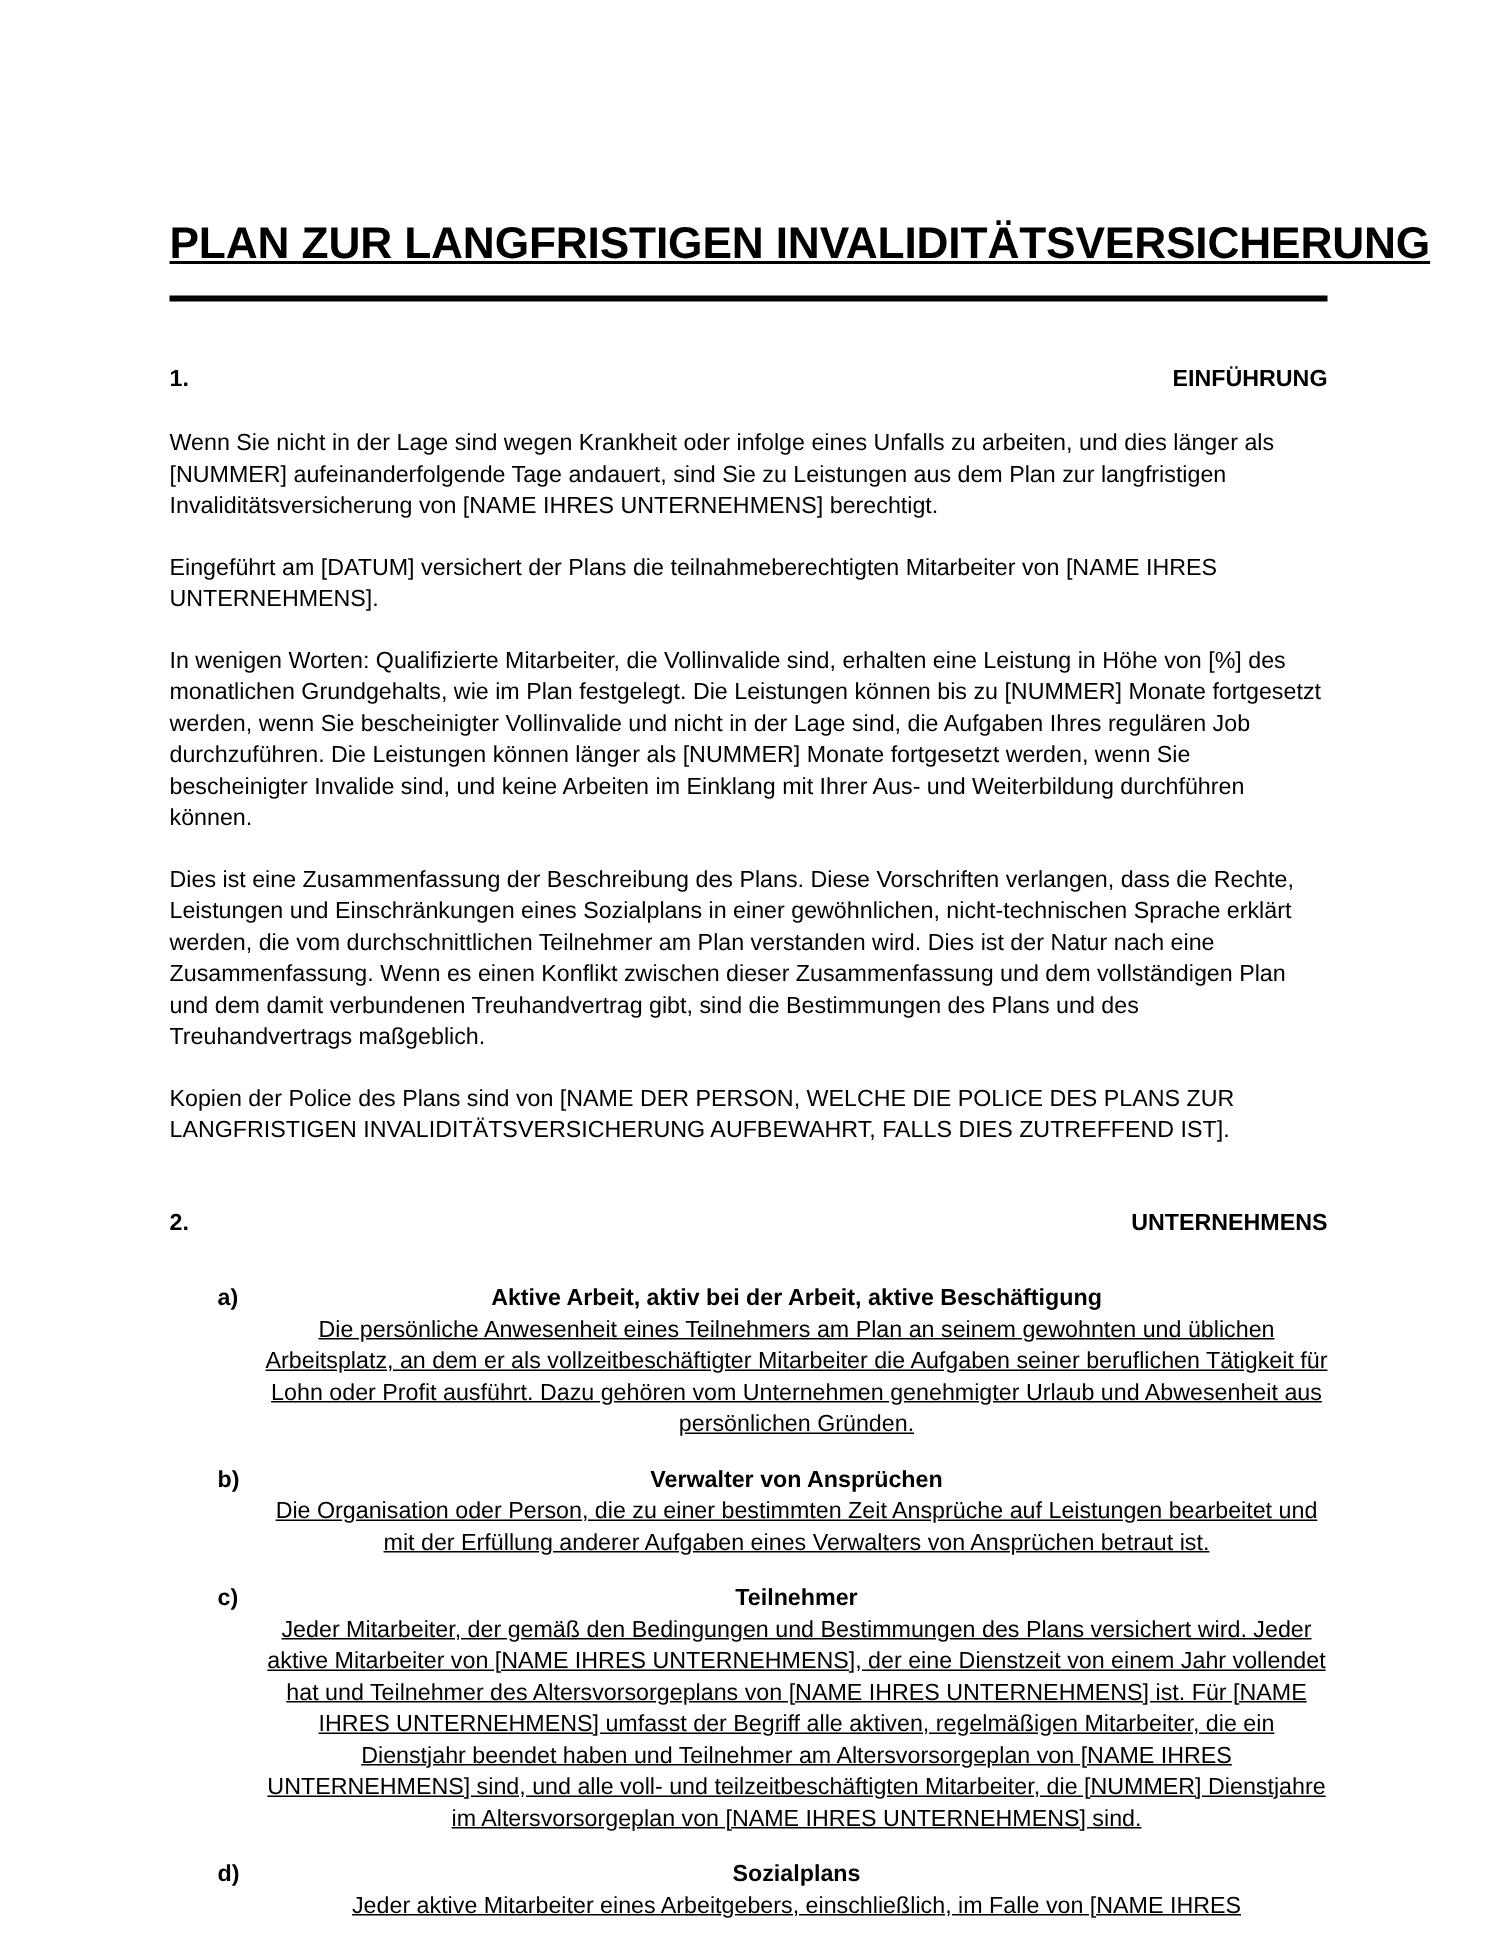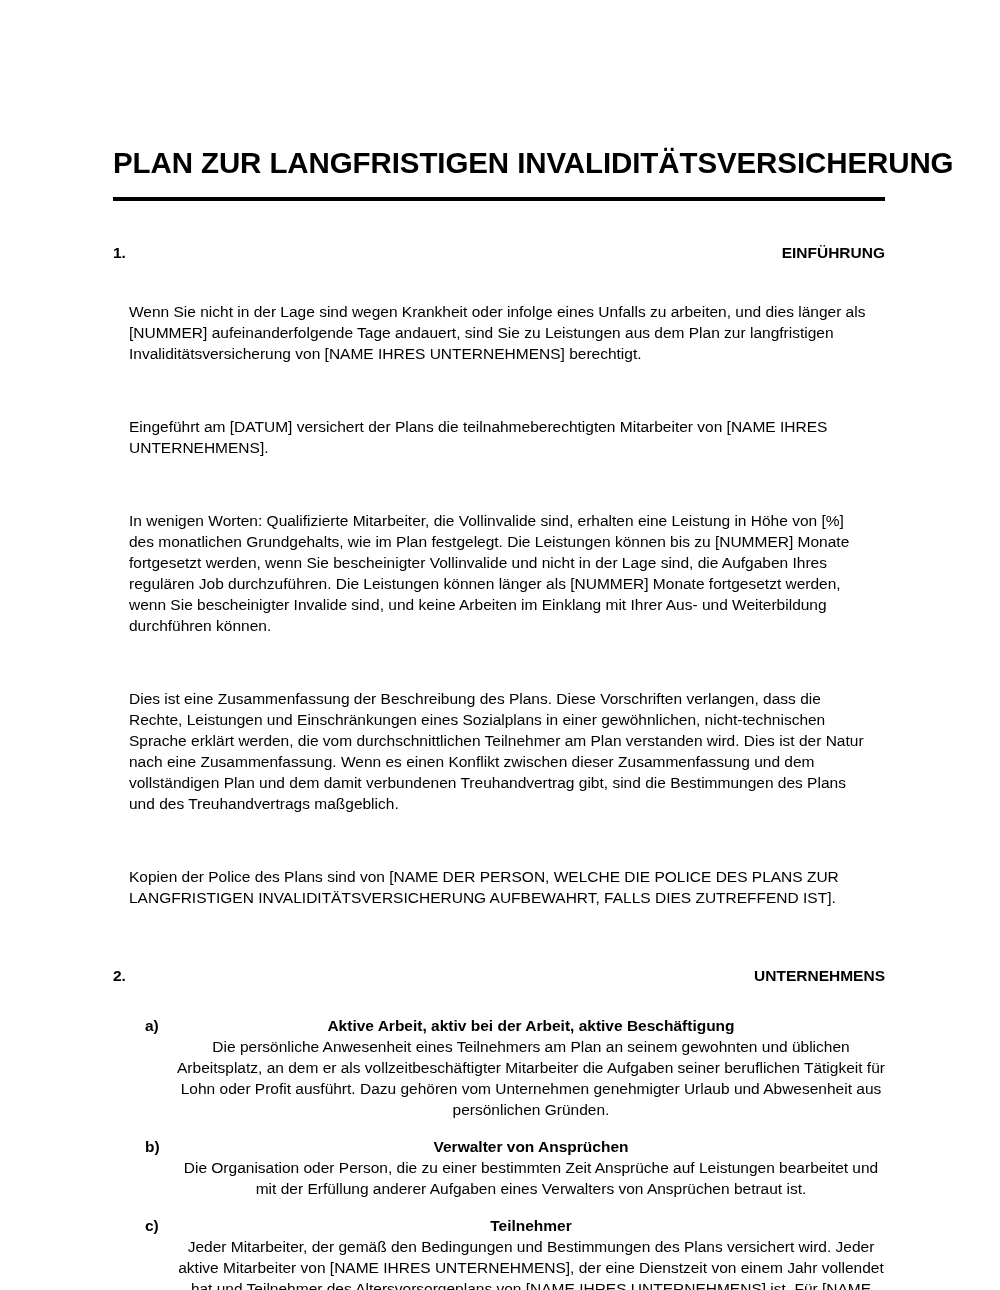--- a/index.html
+++ b/index.html
@@ -32,20 +32,21 @@
   
   .doc-title {
     margin: 0;
     padding-top: 146px;
     font-size: 29.5px;
     font-weight: bold;
     letter-spacing: -0.1px;
     line-height: 1.18;
     text-align: left;
     white-space: nowrap;
+    text-decoration: underline;
   }
   .title-rule {
     margin-top: 16px;
     width: 772px;
     height: 4px;
     background: #000000;
   }
 
   
   .section {
@@ -62,21 +63,21 @@
     width: 32px;
     flex: 0 0 32px;
   }
   .section-heading .label {
     flex: 1 1 auto;
     text-align: right;
   }
 
   
   p.body {
-    margin: 16px;
+    margin: 0;
     font-size: 15.5px;
     line-height: 1.355;
     text-align: left;
   }
 
   
   .def-list {
     margin: 0;
     padding: 0;
     list-style: none;
@@ -94,20 +95,21 @@
   }
   .def-item .def-body {
     flex: 1 1 auto;
     text-align: center;
   }
   .def-term {
     font-weight: bold;
   }
   .def-text {
     font-weight: normal;
+    text-decoration: underline;
   }
 
   
   .sp-42 { height: 42px; }
   .sp-28 { height: 28px; }
   .sp-21 { height: 21px; }
   .sp-20 { height: 20px; }
   .sp-16 { height: 16px; }
 </style>
 </head>

